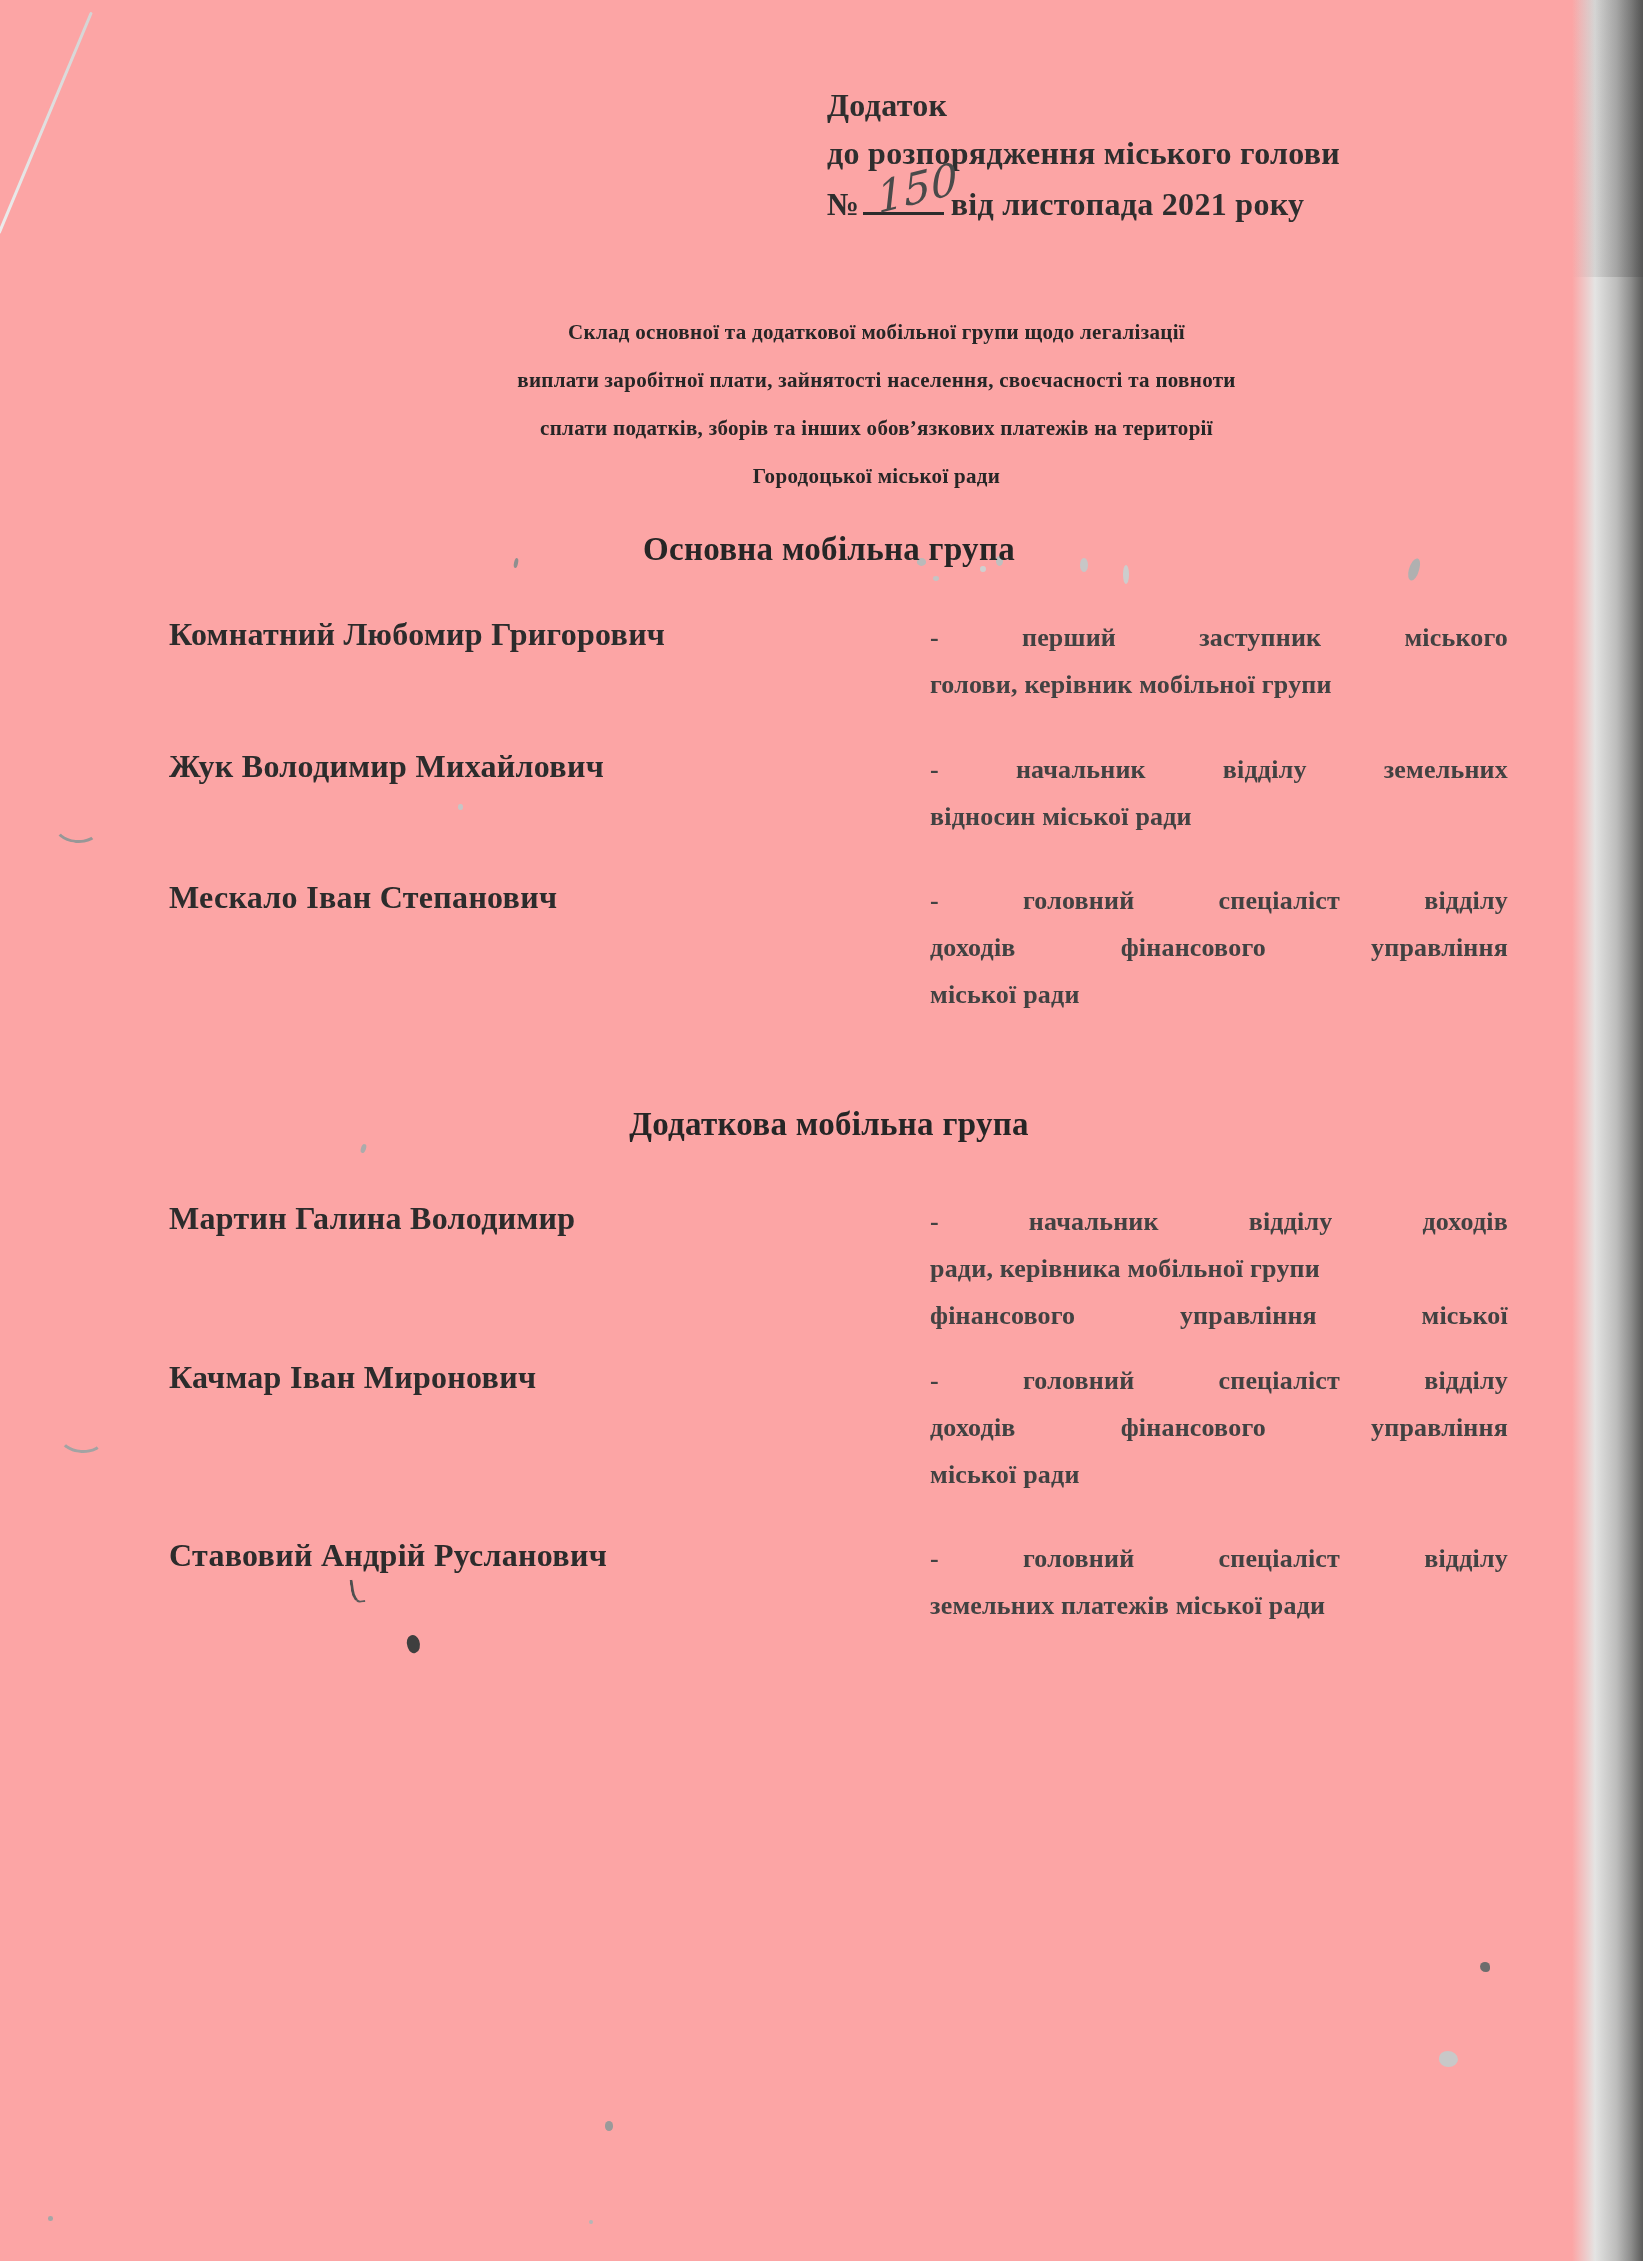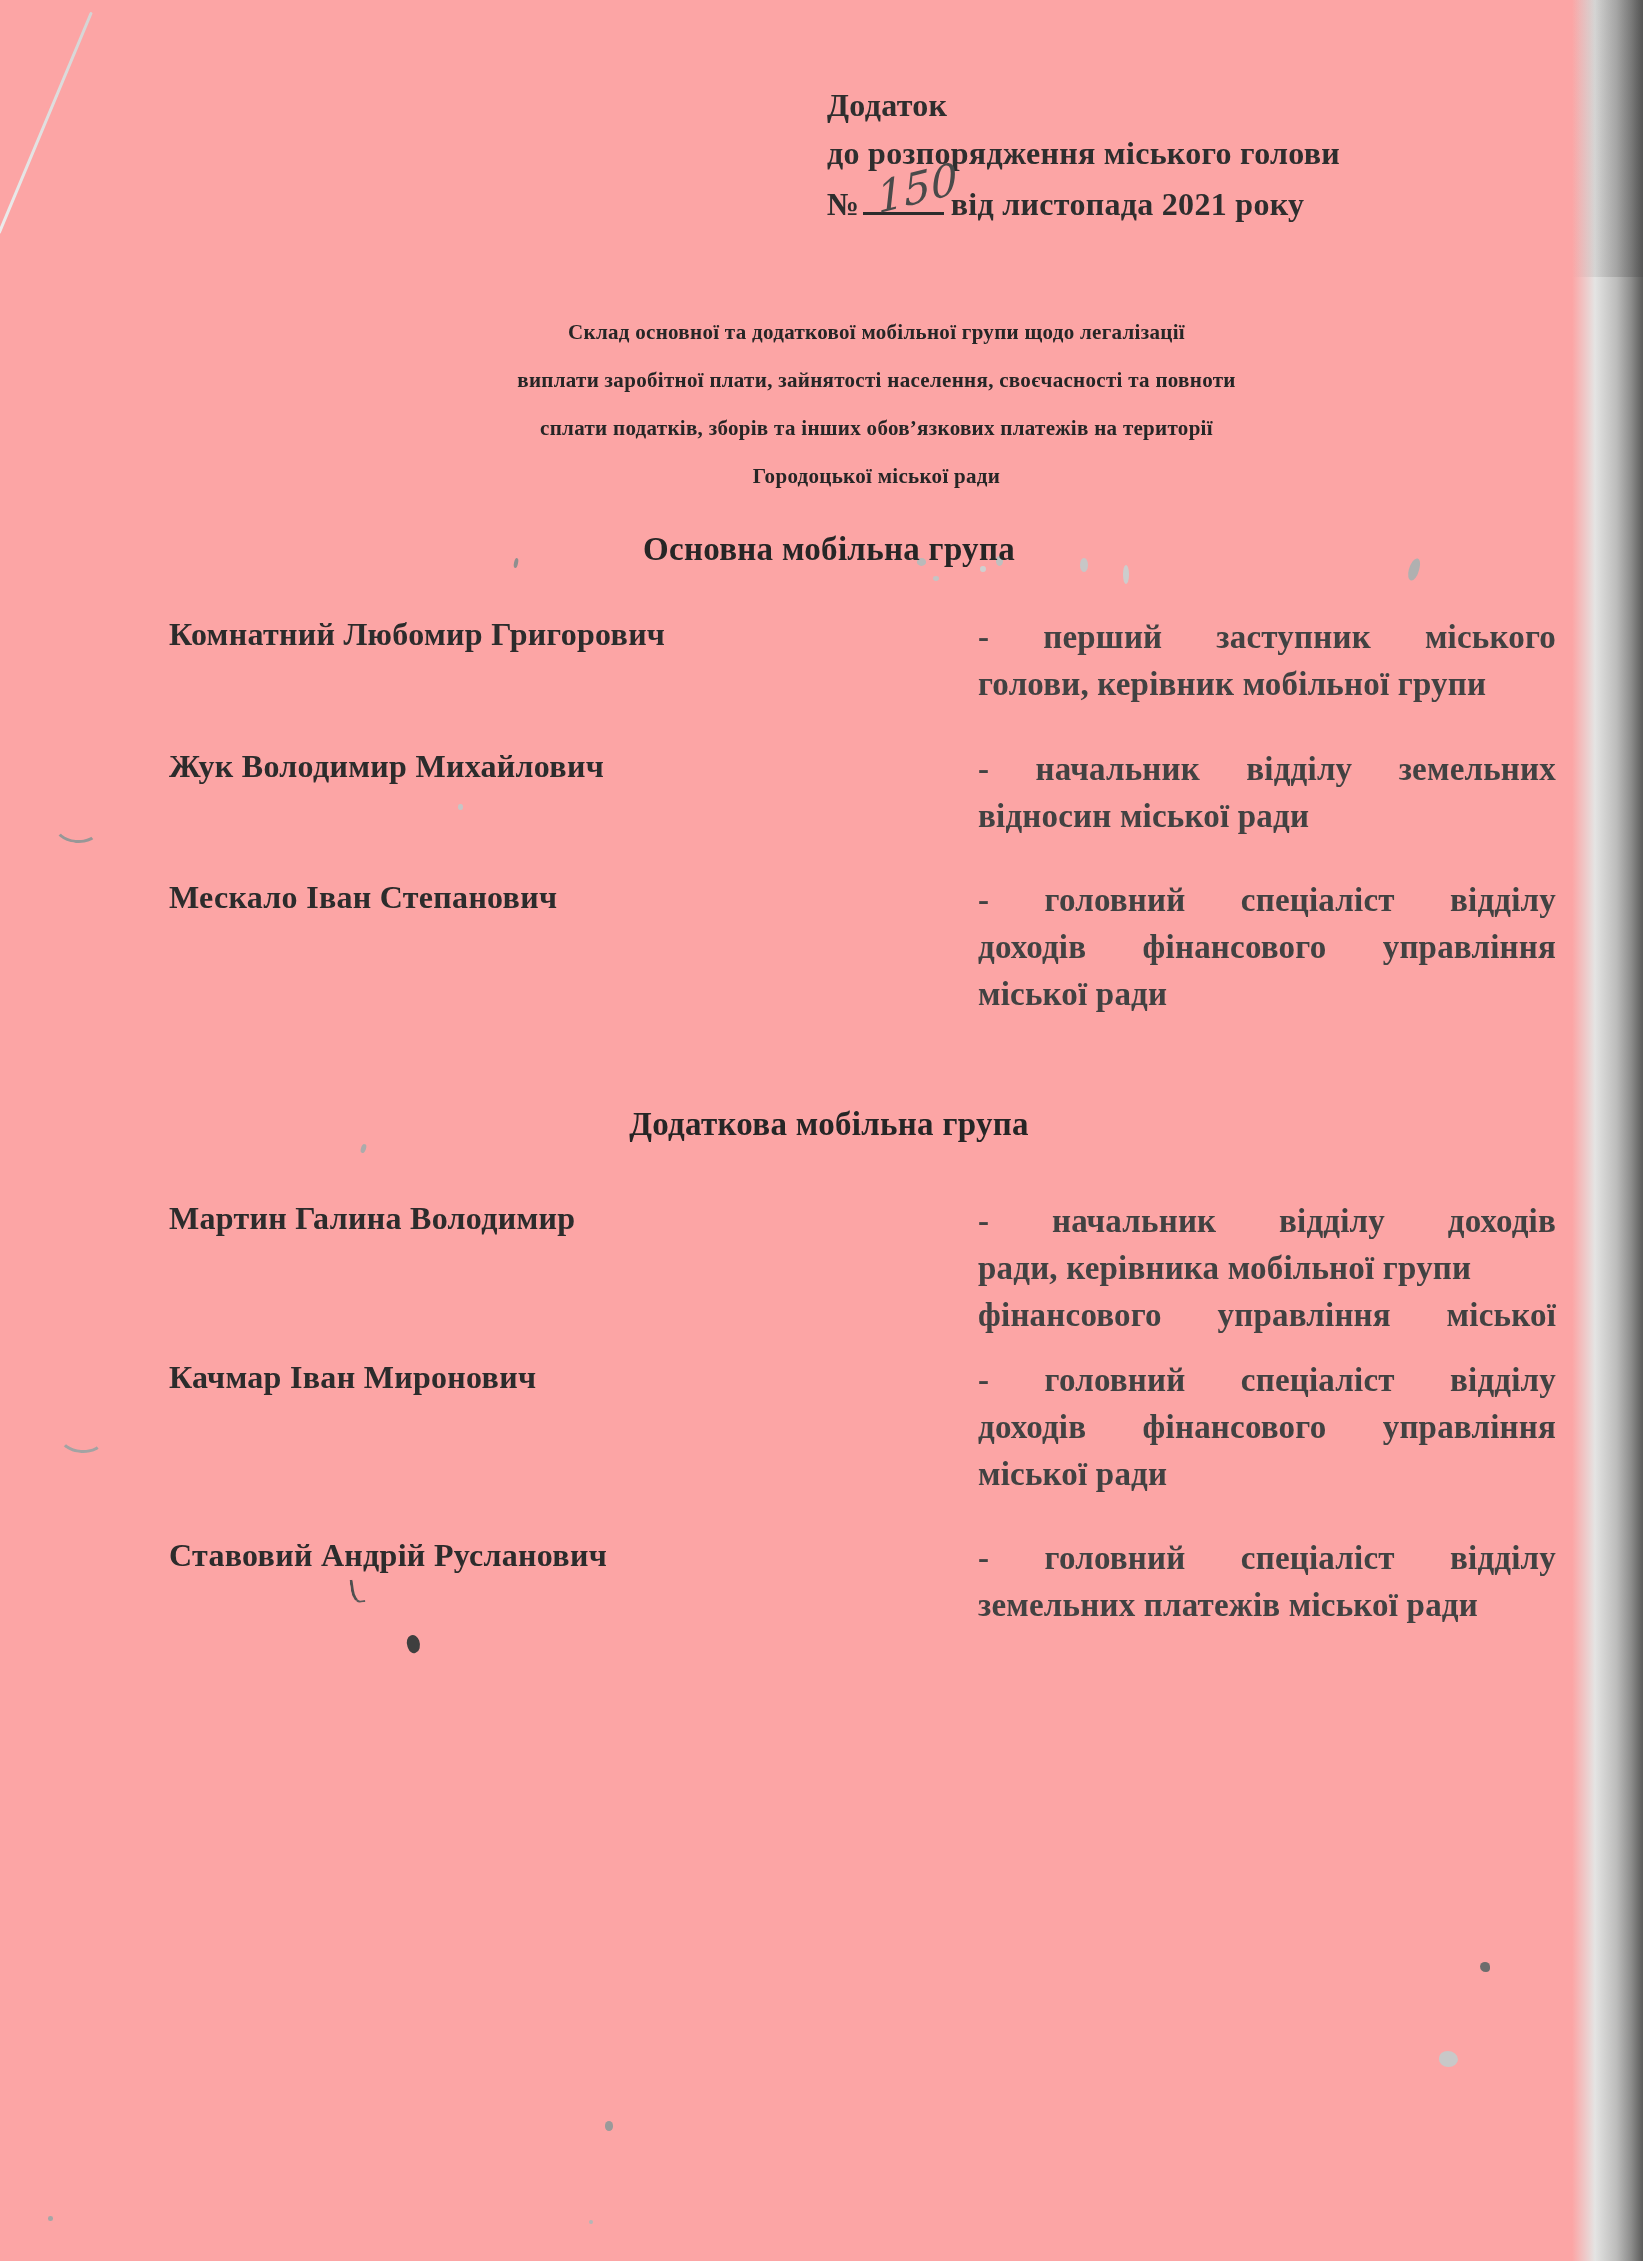--- a/index.html
+++ b/index.html
@@ -51,21 +51,21 @@
     position:absolute;left:152px;width:1354px;margin:0;text-align:center;
     font-size:33px;color:#262626;letter-spacing:0.3px;
   }
   .member-row{position:absolute;left:0;width:1644px;height:6.4px;}
   .member-name{
     position:absolute;left:169px;top:0;white-space:nowrap;
     font-size:32px;color:#2c2c2c;letter-spacing:0.3px;
   }
   .member-pos{
     position:absolute;left:930px;top:-1.9px;width:578px;
-    font-size:33px;line-height:47px;color:#424242;letter-spacing:0.2px;margin-left:48px;
+    font-size:26px;line-height:47px;color:#424242;letter-spacing:0.2px;
   }
   .pos-line.just{text-align:justify;text-align-last:justify;}
 </style>
 </head>
 <body>
 
 <div class="page">
 
   <div class="diag"></div>
   <div class="edge-band"></div>

